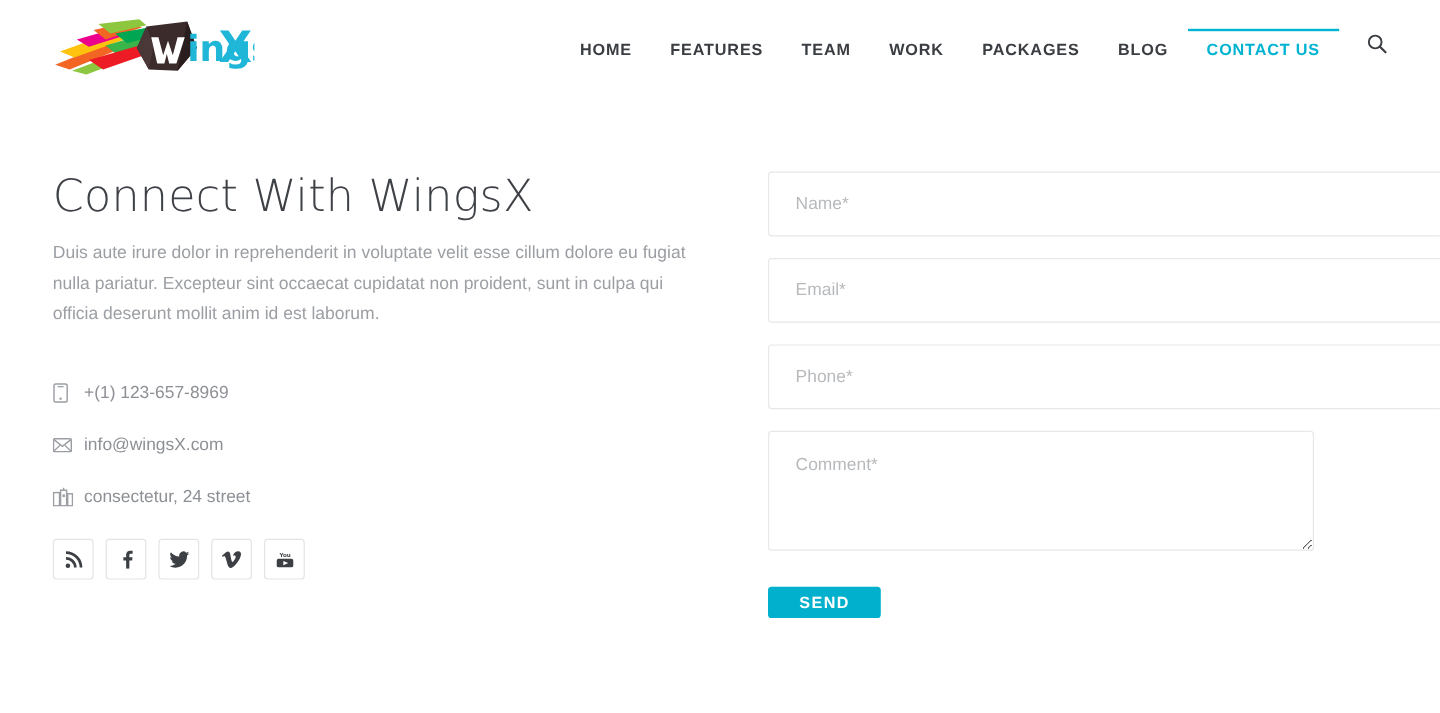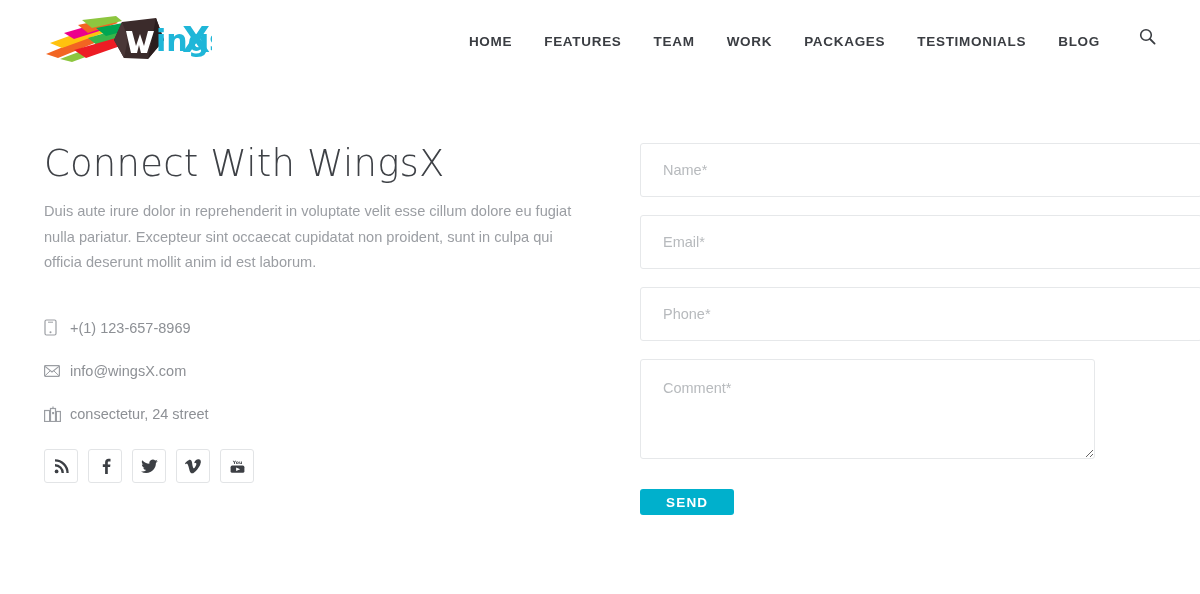--- a/index.html
+++ b/index.html
@@ -206,22 +206,22 @@
       <text x="168" y="38" font-family="DejaVu Sans, sans-serif" font-size="36" font-weight="600" fill="#1fb6d8" text-anchor="end" dx="-2">X</text>
     </svg>
   </a>
 
   <nav class="main-nav">
     <a class="nav-item" href="#">HOME</a>
     <a class="nav-item" href="#">FEATURES</a>
     <a class="nav-item" href="#">TEAM</a>
     <a class="nav-item" href="#">WORK</a>
     <a class="nav-item" href="#">PACKAGES</a>
-    <a class="nav-item" href="#">TESTIMONIALS</a>
     <a class="nav-item" href="#">BLOG</a>
+    <a class="nav-item active" href="#">CONTACT US</a>
 
     <button class="search-btn">
       <svg width="17" height="17" viewBox="0 0 17 17">
         <circle cx="7" cy="7" r="5.3" fill="none" stroke="#3a3d42" stroke-width="1.6"></circle>
         <line x1="11" y1="11" x2="15.6" y2="15.6" stroke="#3a3d42" stroke-width="1.8" stroke-linecap="round"></line>
       </svg>
     </button>
   </nav>
 </header>
 

